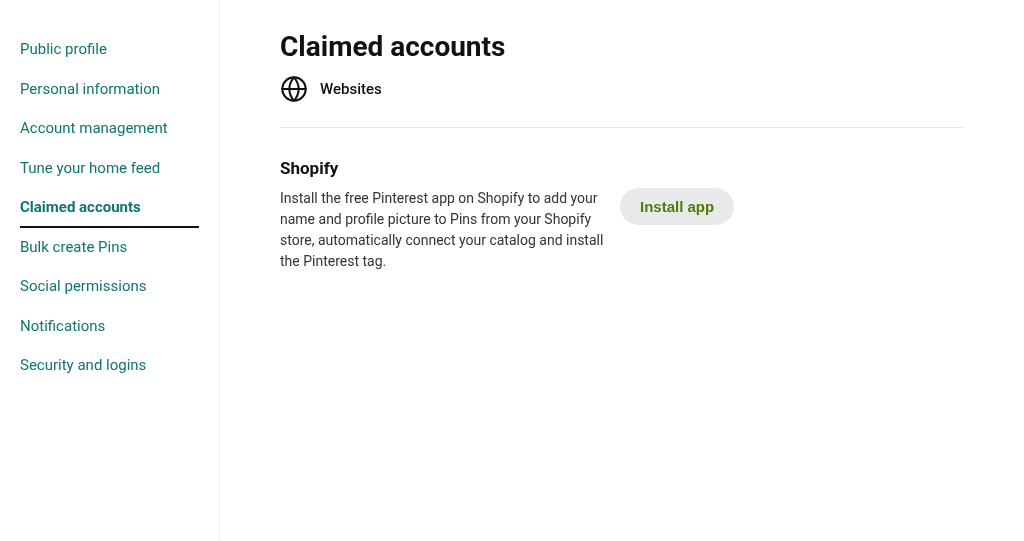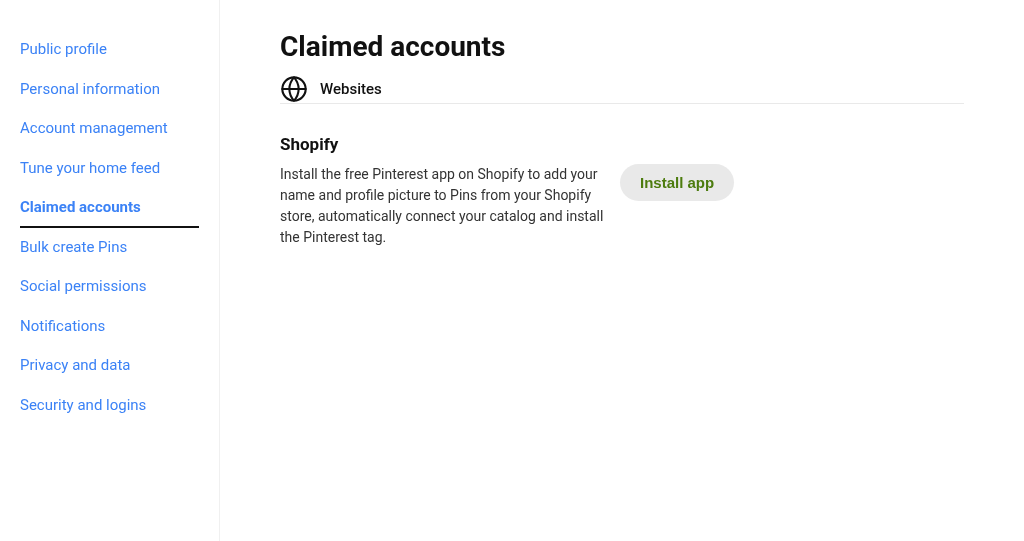--- a/index.html
+++ b/index.html
@@ -27,21 +27,21 @@
       width: 220px;
       padding: 30px 20px;
       flex-shrink: 0;
       border-right: 1px solid #f0f0f0;
     }
 
     .sidebar-item {
       display: block;
       padding: 10px 0;
       font-size: 15px;
-      color: #3b82f6;
+      color: #0f766e;
       text-decoration: none;
       cursor: pointer;
       line-height: 1.3;
     }
 
     .sidebar-item.active {
       font-weight: 700;
       border-bottom: 2px solid #111;
       padding-bottom: 8px;
     }
@@ -72,20 +72,21 @@
       cursor: pointer;
       text-decoration: none;
       color: #111;
     }
 
     
     .claim-row {
       display: flex;
       align-items: flex-end;
       margin-bottom: 30px;
+      padding-bottom: 24px;
       border-bottom: 1px solid #e9e9e9;
     }
 
     .claim-row-info {
       display: flex;
       align-items: center;
       gap: 12px;
       flex: 1;
     }
 
@@ -162,21 +163,20 @@
 
   <nav class="sidebar">
     <a class="sidebar-item">Public profile</a>
     <a class="sidebar-item">Personal information</a>
     <a class="sidebar-item">Account management</a>
     <a class="sidebar-item">Tune your home feed</a>
     <a class="sidebar-item active">Claimed accounts</a>
     <a class="sidebar-item">Bulk create Pins</a>
     <a class="sidebar-item">Social permissions</a>
     <a class="sidebar-item">Notifications</a>
-    <a class="sidebar-item">Privacy and data</a>
     <a class="sidebar-item">Security and logins</a>
   </nav>
 
   <main class="main-content">
     <h1 class="page-title">Claimed accounts</h1>
 
     <div class="claim-row">
       <div class="claim-row-info">
         <span class="globe-icon">
           <svg viewBox="0 0 24 24" fill="none" stroke="currentColor" stroke-width="1.8" stroke-linecap="round" stroke-linejoin="round" width="28" height="28">

